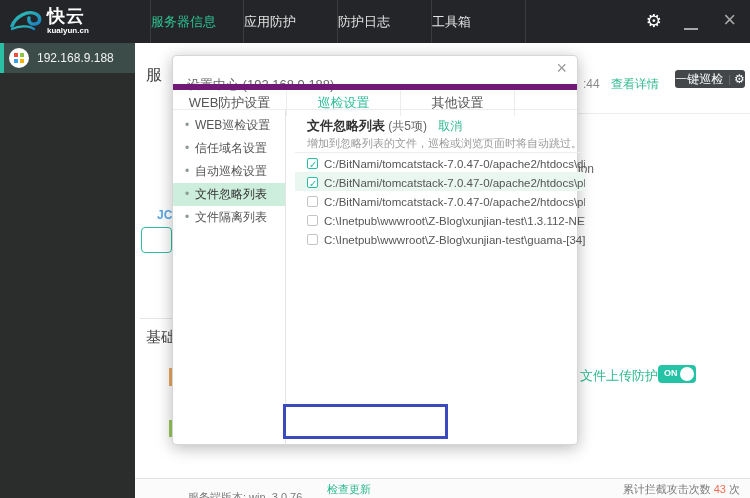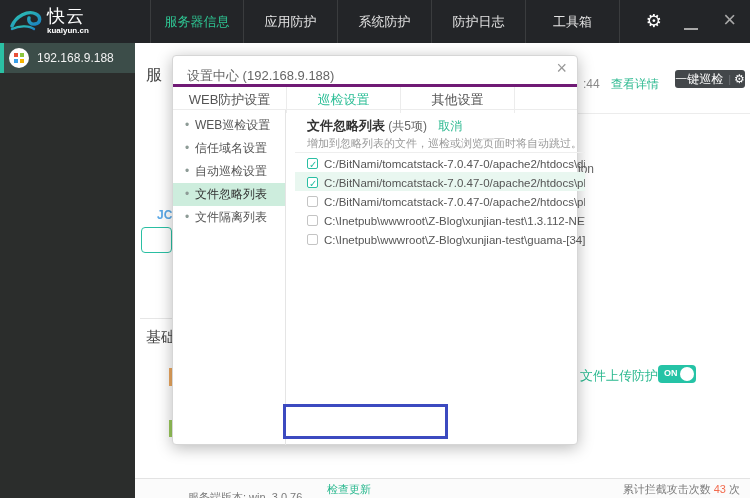--- a/index.html
+++ b/index.html
@@ -4,24 +4,24 @@
 <style>
   * { margin:0; padding:0; box-sizing:border-box; }
   html,body { width:750px; height:498px; overflow:hidden; }
   body { font-family:"Liberation Sans","DejaVu Sans",sans-serif; background:#fff; }
   #app { position:relative; width:750px; height:498px; background:#fff; overflow:hidden; }
 
   
   .topbar { position:absolute; left:0; top:0; width:750px; height:43px; background:#232528; }
   .logo { position:absolute; left:10px; top:8px; }
   .logo-text { position:absolute; left:47px; top:6px; color:#fff; }
-  .logo-cn { font-size:18px; font-weight:normal; letter-spacing:1px; line-height:20px; }
+  .logo-cn { font-size:18px; font-weight:bold; letter-spacing:1px; line-height:20px; }
   .logo-en { font-size:8px; font-weight:bold; line-height:9px; }
   .nav { position:absolute; left:150px; top:0; height:43px; display:flex; }
-  .nav-tab { width:94px; height:43px; line-height:43px; text-align:center; color:#e3e3e3;
+  .nav-tab { width:94px; height:43px; line-height:43px; color:#e3e3e3;
              font-size:13px; border-right:1px solid #3a3c3e; cursor:pointer; }
   .nav-tab:first-child { border-left:1px solid #3a3c3e; }
   .nav-tab.active { color:#2ec492; }
   .win-controls { position:absolute; right:0; top:0; height:43px; }
   .gear-btn { position:absolute; right:88px; top:11px; color:#fff; font-size:18px; line-height:20px; cursor:pointer; }
   .min-btn { position:absolute; right:52px; top:28px; width:14px; height:2px; background:#a8a8a8; cursor:pointer; }
   .close-btn { position:absolute; right:14px; top:7px; color:#a8a8a8; font-size:22px; line-height:26px; cursor:pointer; }
 
   
   .sidebar { position:absolute; left:0; top:43px; width:135px; height:455px; background:#2b2d2c; }
@@ -62,23 +62,23 @@
   .statusbar { position:absolute; left:135px; top:478px; width:615px; height:20px; background:#fbfbfb;
                border-top:1px solid #e3e3e3; font-size:11px; }
   .sb-version { position:absolute; left:53px; top:3px; color:#7a7a7a;margin-top:8px; }
   .sb-update { position:absolute; left:168px; top:3px; color:#2cb990; cursor:pointer;margin-left:24px; }
   .sb-right { position:absolute; right:10px; top:3px; color:#7a7a7a; }
   .sb-count { color:#f26c4f; }
 
   
   .dialog { position:absolute; left:172px; top:55px; width:406px; height:390px; background:#fff;
             border:1px solid #d6d6d6; border-radius:4px; box-shadow:0 3px 16px rgba(0,0,0,.28); }
-  .dlg-title { position:absolute; left:14px; top:11px; font-size:13px; color:#666; }
+  .dlg-title { position:absolute; left:14px; top:20px; font-size:13px; color:#666; }
   .dlg-close { position:absolute; right:10px; top:2px; font-size:18px; color:#999; cursor:pointer; }
-  .dlg-tabs { position:absolute; left:0; top:28px; width:404px; height:26px; border-top:3px solid #701a75;
+  .dlg-tabs { position:absolute; left:0; top:28px; width:404px; height:26px; border-top:6px solid #701a75;
               border-bottom:1px solid #ececec; display:flex; }
   .dlg-tab { width:114px; height:26px; line-height:25px; text-align:center; font-size:13px; color:#555;
              border-right:1px solid #ececec; cursor:pointer; }
   .dlg-tab.active { color:#2cbe96; }
   .dlg-menu { position:absolute; left:0; top:54px; width:113px; height:335px; border-right:1px solid #e5e5e5; padding-top:4px; }
   .menu-item { position:relative; height:23px; line-height:23px; font-size:12px; color:#555;
                padding-left:22px; cursor:pointer; white-space:nowrap; }
   .menu-item .dot { position:absolute; left:12px; top:0; color:#8d9b96; font-size:12px; }
   .menu-item.selected { background:#cdeddd; color:#333; }
   .dlg-content { position:absolute; left:122px; top:54px; width:290px; height:335px; overflow:hidden; }
@@ -115,21 +115,20 @@
       <path d="M2 18 C6 8 18 2 26 6 C31 8.5 31 15 25 16 C21 16.7 18 14 19 10" fill="none" stroke="url(#lg)" stroke-width="3.4" stroke-linecap="round"></path>
       <path d="M2 21 C10 17 20 18 24 21" fill="none" stroke="url(#lg)" stroke-width="2.4" stroke-linecap="round"></path>
     </svg>
     <div class="logo-text">
       <div class="logo-cn">快云</div>
       <div class="logo-en">kualyun.cn</div>
     </div>
     <div class="nav">
       <div class="nav-tab active">服务器信息</div>
       <div class="nav-tab">应用防护</div>
-      <div class="nav-tab">系统防护</div>
       <div class="nav-tab">防护日志</div>
       <div class="nav-tab">工具箱</div>
     </div>
     <div class="win-controls">
       <span class="gear-btn">⚙</span>
       <span class="min-btn"></span>
       <span class="close-btn">×</span>
     </div>
   </div>
 

